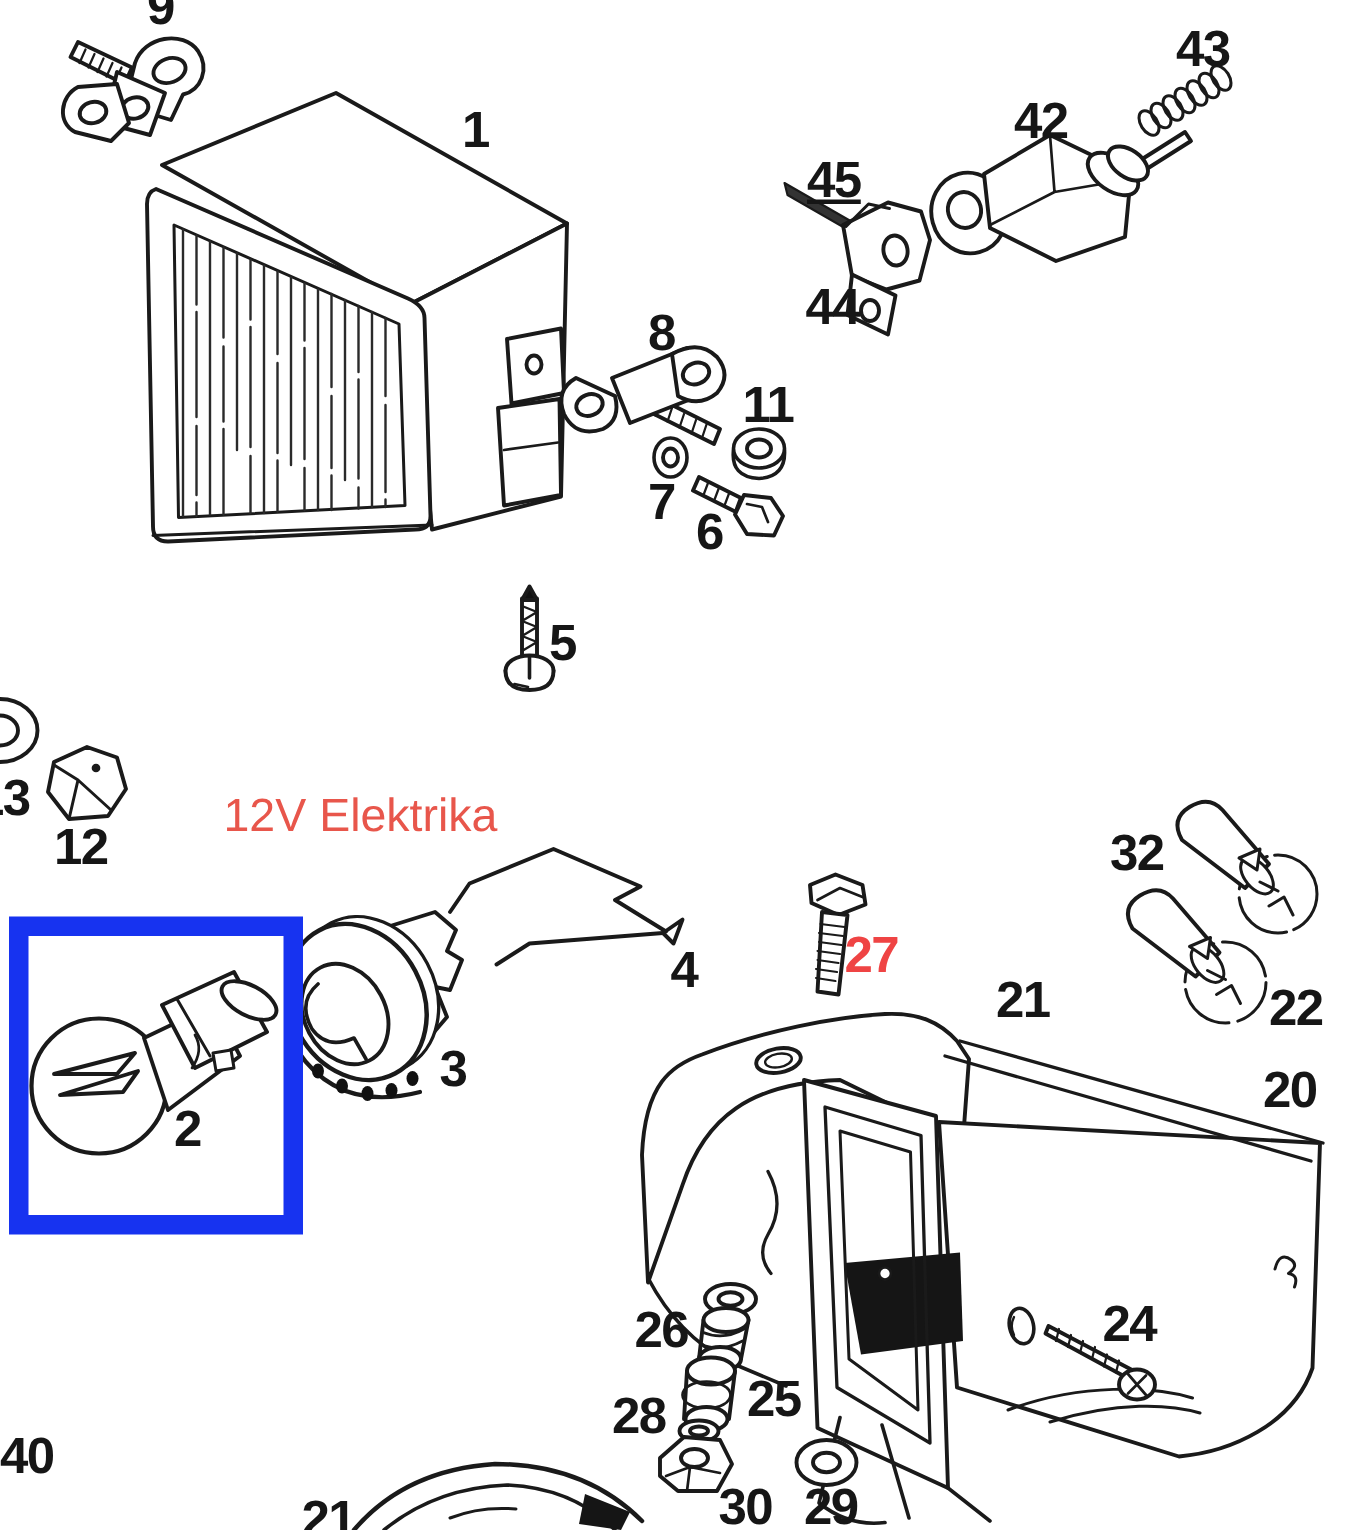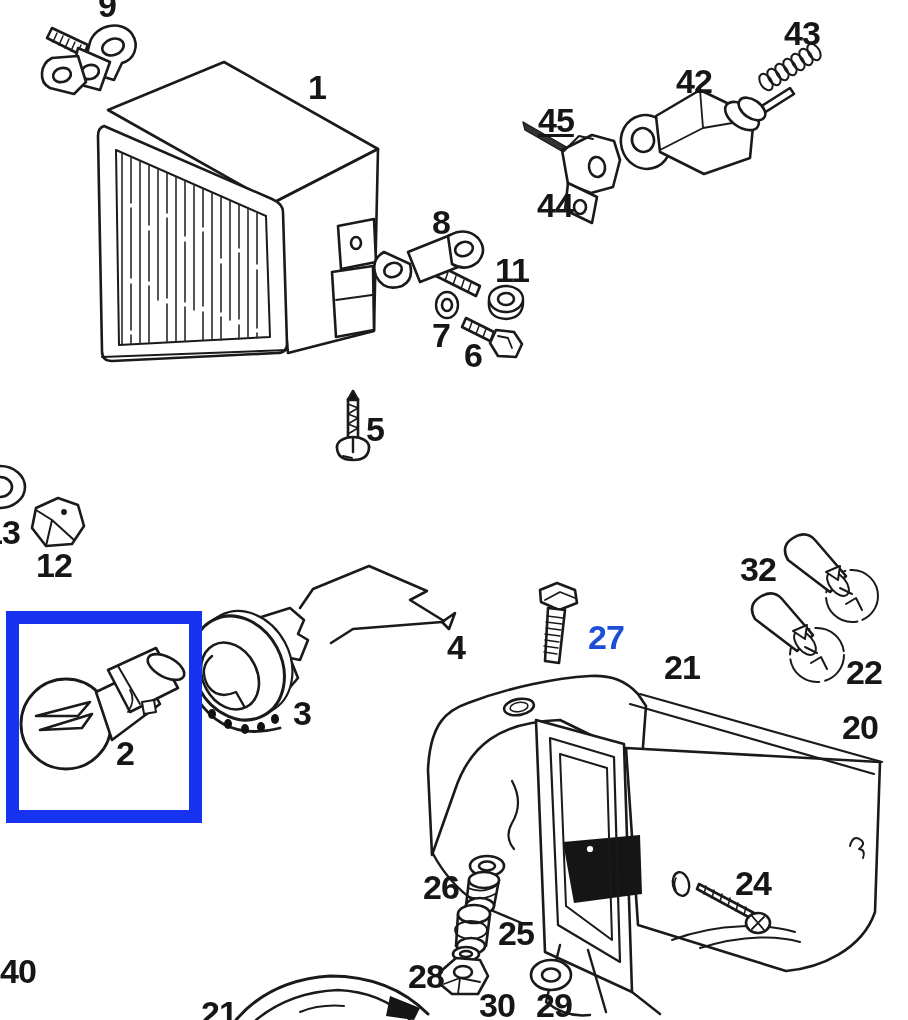--- a/index.html
+++ b/index.html
@@ -253,45 +253,46 @@
     </g>
 
     <g>
       <path d="M236 1020 Q270 980 330 976 Q390 976 428 1014" stroke-width="3"></path>
       <path d="M256 1020 Q290 992 338 990 Q382 992 410 1020" stroke-width="2.4"></path>
       <path d="M390 996 L420 1008 L414 1020 L386 1016 Z" fill="#151515" stroke="none"></path>
       <path d="M300 1012 Q320 1004 344 1006" stroke-width="2"></path>
     </g>
   </svg>
 
+  <div class="title" style="left: 149px; top: 528px; color: rgb(232, 86, 75);">12V Elektrika</div>
   <div class="highlight" style="left: 6px; top: 611px; width: 196px; height: 212px; border-color: rgb(23, 51, 240);"></div>
   <div id="labels-layer">
       <div class="part-label" style="left: 98px; top: -12px; color: rgb(22, 22, 22);">9</div>
       <div class="part-label" style="left: 308px; top: 70px; color: rgb(22, 22, 22);">1</div>
       <div class="part-label" style="left: 760px; top: 16px; color: rgb(22, 22, 22); margin-left: 24px;">43</div>
       <div class="part-label" style="left: 635px; top: 64px; color: rgb(22, 22, 22); margin-left: 41px;">42</div>
       <div class="part-label" style="left: 538px; top: 103px; color: rgb(22, 22, 22); text-decoration: underline;">45</div>
       <div class="part-label" style="left: 537px; top: 188px; color: rgb(22, 22, 22); text-align: right;">44</div>
       <div class="part-label" style="left: 432px; top: 205px; color: rgb(22, 22, 22);">8</div>
       <div class="part-label" style="left: 495px; top: 253px; color: rgb(22, 22, 22);">11</div>
       <div class="part-label" style="left: 432px; top: 318px; color: rgb(22, 22, 22);">7</div>
       <div class="part-label" style="left: 464px; top: 338px; color: rgb(22, 22, 22);">6</div>
       <div class="part-label" style="left: 366px; top: 412px; color: rgb(22, 22, 22);">5</div>
       <div class="part-label" style="left: -16px; top: 515px; color: rgb(22, 22, 22);">13</div>
       <div class="part-label" style="left: 36px; top: 548px; color: rgb(22, 22, 22);">12</div>
       <div class="part-label" style="left: 116px; top: 736px; color: rgb(22, 22, 22);">2</div>
       <div class="part-label" style="left: 293px; top: 696px; color: rgb(22, 22, 22);">3</div>
       <div class="part-label" style="left: 447px; top: 630px; color: rgb(22, 22, 22);">4</div>
-      <div class="part-label" style="left: 563px; top: 620px; color: #1d4ed8; padding-left: 25px;">27</div>
+      <div class="part-label" style="left: 563px; top: 620px; color: #ef4444;">27</div>
       <div class="part-label" style="left: 664px; top: 650px; color: rgb(22, 22, 22);">21</div>
       <div class="part-label" style="left: 740px; top: 552px; color: rgb(22, 22, 22);">32</div>
       <div class="part-label" style="left: 846px; top: 655px; color: rgb(22, 22, 22);">22</div>
       <div class="part-label" style="left: 842px; top: 710px; color: rgb(22, 22, 22); text-align: center;">20</div>
       <div class="part-label" style="left: 423px; top: 870px; color: rgb(22, 22, 22);">26</div>
-      <div class="part-label" style="left: 408px; top: 927px; color: rgb(22, 22, 22); margin-top: 32px;">28</div>
+      <div class="part-label" style="left: 408px; top: 927px; color: rgb(22, 22, 22);">28</div>
       <div class="part-label" style="left: 498px; top: 916px; color: rgb(22, 22, 22);">25</div>
       <div class="part-label" style="left: 479px; top: 988px; color: rgb(22, 22, 22);">30</div>
       <div class="part-label" style="left: 536px; top: 988px; color: rgb(22, 22, 22);">29</div>
       <div class="part-label" style="left: 735px; top: 866px; color: rgb(22, 22, 22);">24</div>
       <div class="part-label" style="left: 0px; top: 954px; color: rgb(22, 22, 22);">40</div>
       <div class="part-label" style="left: 201px; top: 996px; color: rgb(22, 22, 22);">21</div>
     </div>
 
 </div>
 

